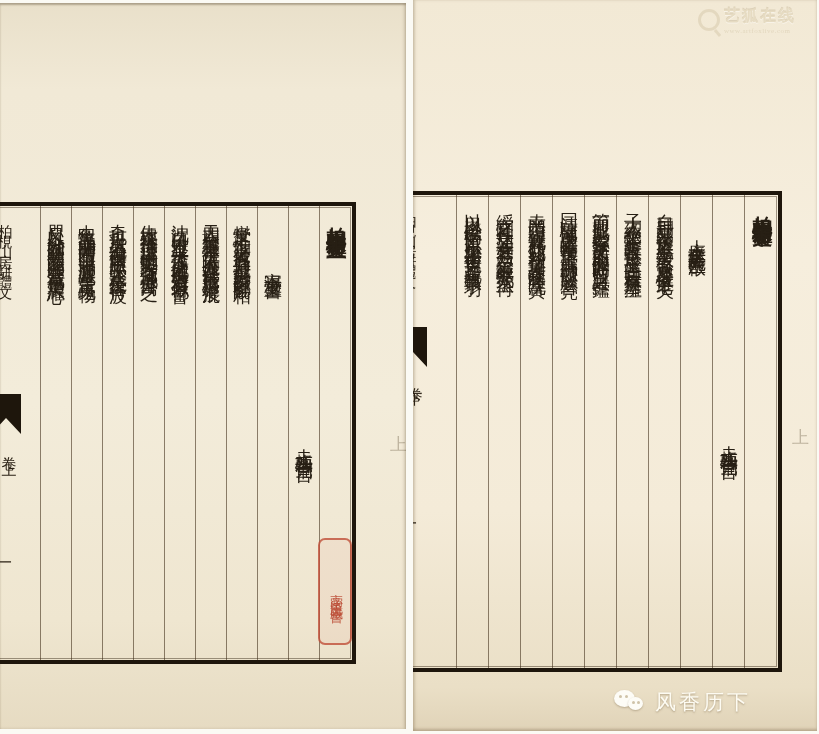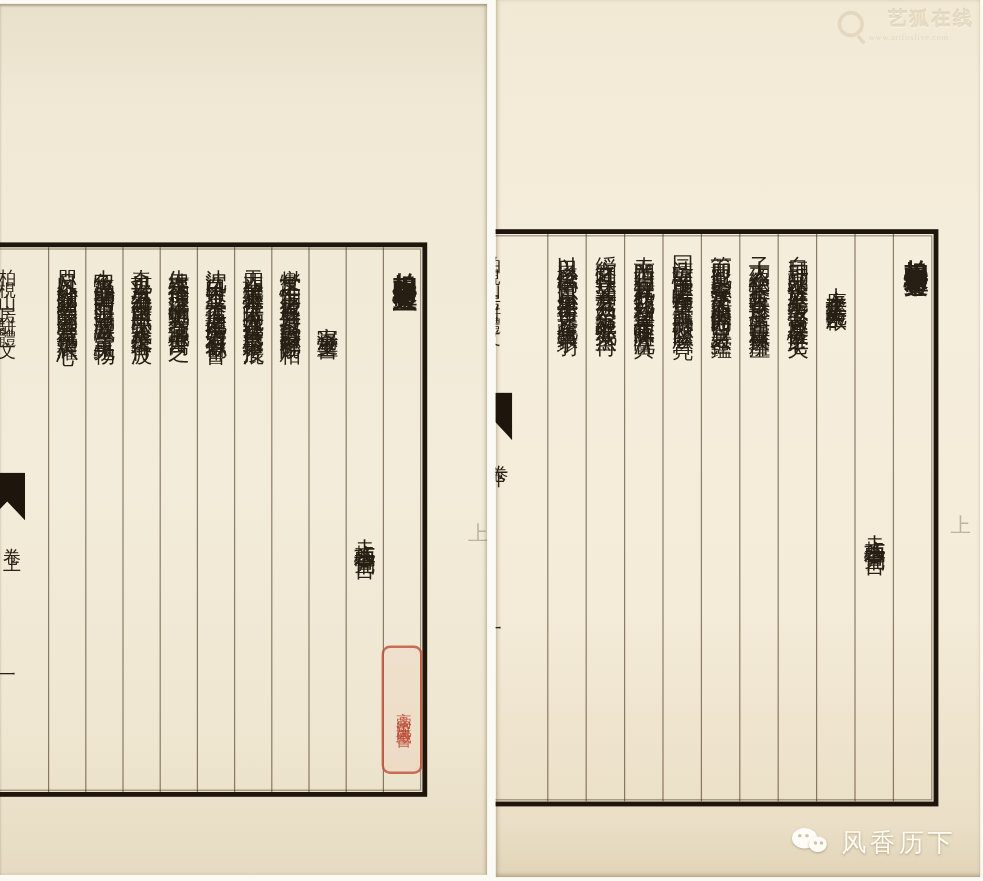--- a/index.html
+++ b/index.html
@@ -116,27 +116,27 @@
     border-radius:50%; position:relative; margin-top:3px;
   }
   .wm-logo::after {
     content:''; position:absolute; width:3px; height:8px;
     background:#d8cbae; left:15px; top:17px; transform:rotate(-40deg);
   }
   .wm-text-block { display:flex; flex-direction:column; }
   .wm-cn {
     font-size:16px; font-weight:bold; color:#ddd0b2;
     text-shadow:0 1px 0 rgba(255,255,255,.8), 0 -1px 0 rgba(150,130,95,.45);
-    letter-spacing:2px; white-space:nowrap;margin-left:16px;
+    letter-spacing:2px; white-space:nowrap;
   }
   .wm-url { font-size:7px; color:#d5c8aa; letter-spacing:.5px; white-space:nowrap; }
 
   
   .wm-bottom {
-    position:absolute; left:660px; top:684px; height:36px;
+    position:absolute; left:614px; top:684px; height:36px;
     display:flex; align-items:center; gap:7px; z-index:5;
   }
   .wechat-icon { position:relative; width:34px; height:28px; }
   .bubble {
     position:absolute; background:#fdfcf6; border-radius:50%;
     box-shadow:0 1px 2px rgba(120,100,70,.4);
   }
   .bubble.big   { width:21px; height:17px; left:0; top:2px; }
   .bubble.small { width:15px; height:13px; left:14px; top:9px; }
   .bubble .eye {

